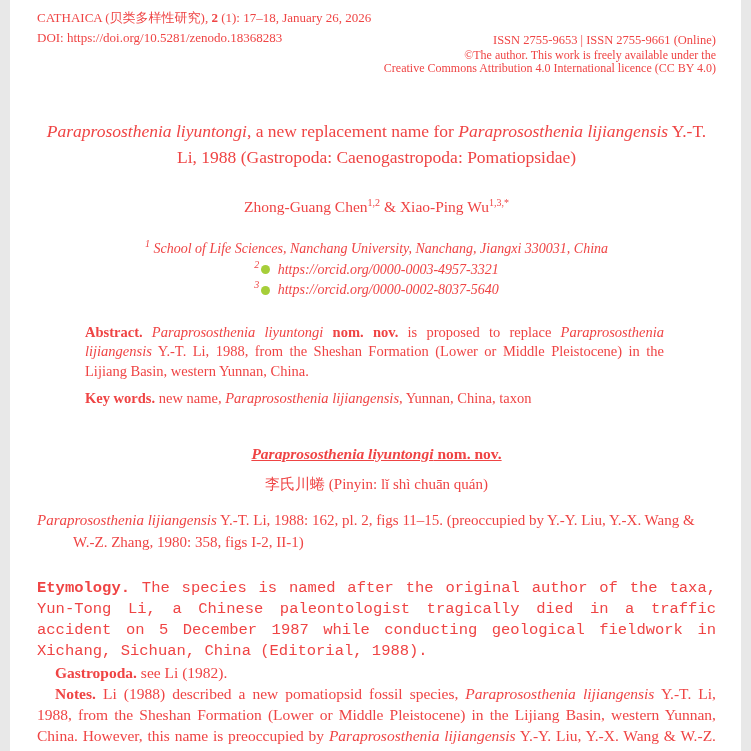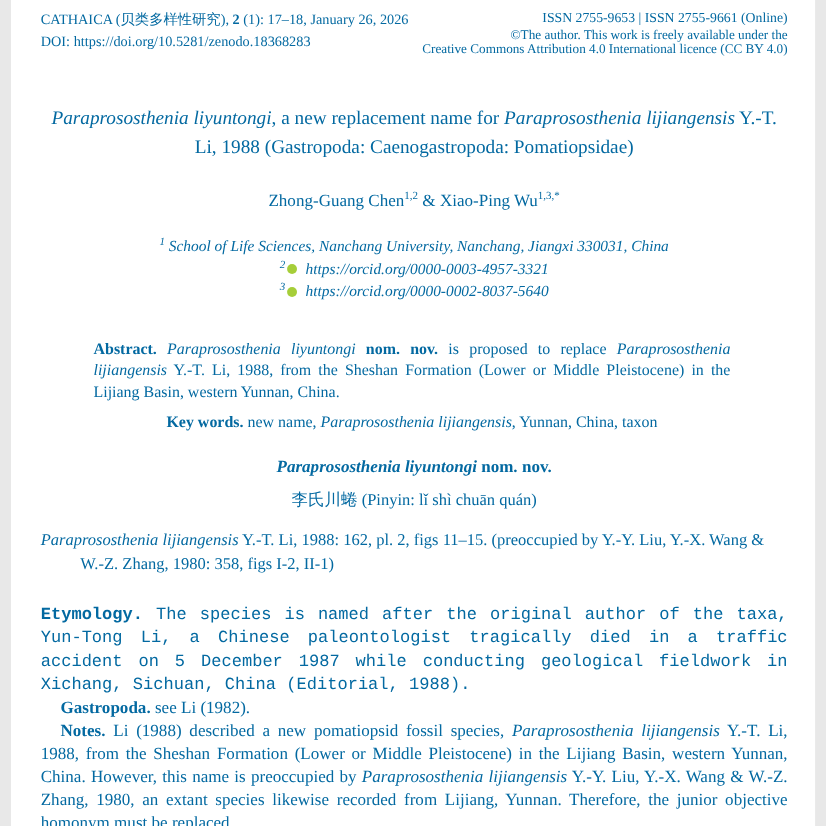--- a/index.html
+++ b/index.html
@@ -1,33 +1,33 @@
 <!DOCTYPE html>
 <html><head>
 <meta charset="utf-8">
 <style>
   html,body{margin:0;padding:0;background:#e8e8e8;}
   .page{
     position:relative;
     width:731px;height:751px;
     margin:0 auto;
     background:#ffffff;
-    color:#0369a1;
+    color:#ef4444;
     font-family:"Liberation Serif","DejaVu Serif",serif;
     box-sizing:border-box;
     padding:8px 25px 0 27px;
     overflow:hidden;
   }
   .b{font-weight:bold;}
   .i{font-style:italic;}
   .bi{font-weight:bold;font-style:italic;}
 
   .header{display:flex;justify-content:space-between;align-items:flex-start;}
   .header-left{font-size:13px;line-height:20px;white-space:nowrap;}
-  .header-right{text-align:right;}
+  .header-right{text-align:right;margin-top:24px;}
   .issn-line{font-size:12.5px;line-height:17px;}
   .cc-line{font-size:12px;line-height:12.5px;}
 
   .title{
     margin:44px 0 0 0;
     font-size:17.5px;
     font-weight:normal;
     line-height:26px;
     text-align:center;
   }
@@ -58,29 +58,30 @@
     position:relative;
     top:0.5px;
   }
   .abstract, .keywords{
     margin-left:48px;
     margin-right:52px;
     font-size:14.5px;
     line-height:19.5px;
     text-align:justify;
   }
-  .abstract{margin-top:32px;}
-  .keywords{margin-top:8px;text-align:center;}
+  .abstract{margin-top:22px;}
+  .keywords{margin-top:8px;text-align:left;}
 
   .section-heading{
-    margin-top:19px;
+    margin-top:34px;
     text-align:center;
     font-size:15.5px;
     font-weight:bold;
     line-height:21px;
+    text-decoration:underline;
   }
   .cn-line{
     margin-top:10px;
     text-align:center;
     font-size:15px;
     line-height:21px;
   }
   .synonymy{
     margin-top:14px;
     font-size:15px;

